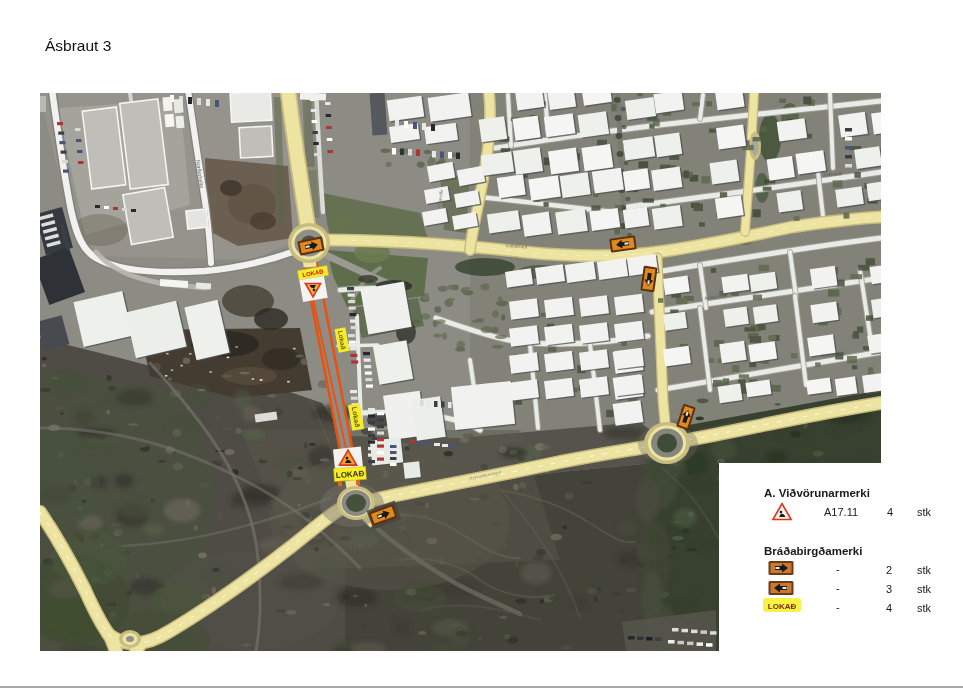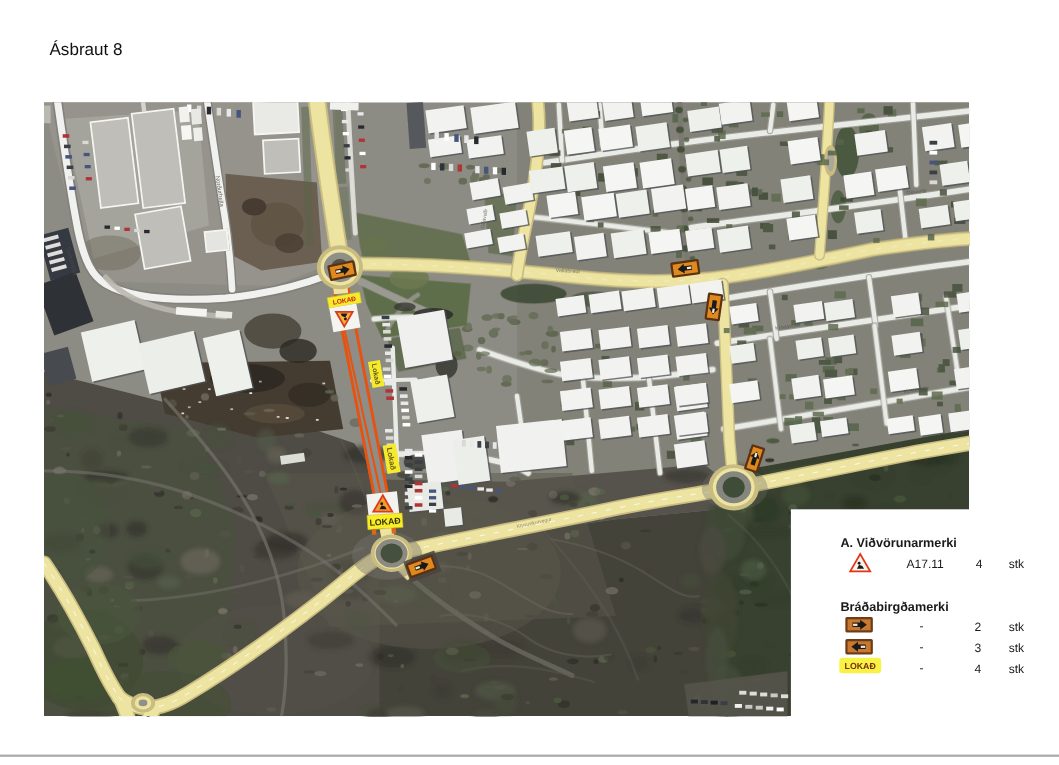--- a/index.html
+++ b/index.html
@@ -1,20 +1,20 @@
 <!DOCTYPE html>
 <html><head><meta charset="utf-8">
 <style>
 html,body{margin:0;padding:0;background:#ffffff;width:963px;height:695px;overflow:hidden}
 body{font-family:"Liberation Sans",sans-serif}
 .abs{position:absolute}
 </style></head>
 <body>
 
-<div class="abs" style="left:45px;top:37px;font-size:15.5px;color:#111">Ásbraut 8</div>
+<div class="abs" style="left:45px;top:37px;font-size:15.5px;color:#111">Ásbraut 3</div>
 
 <svg class="abs" style="left:0;top:0" width="963" height="695" viewBox="0 0 963 695">
 <defs>
 <filter id="blur2" x="-20%" y="-20%" width="140%" height="140%">
         <feGaussianBlur stdDeviation="2"></feGaussianBlur>
       </filter>
 <clipPath id="mapclip">
         <rect x="40" y="93" width="841" height="558"></rect>
       </clipPath>
 </defs>

